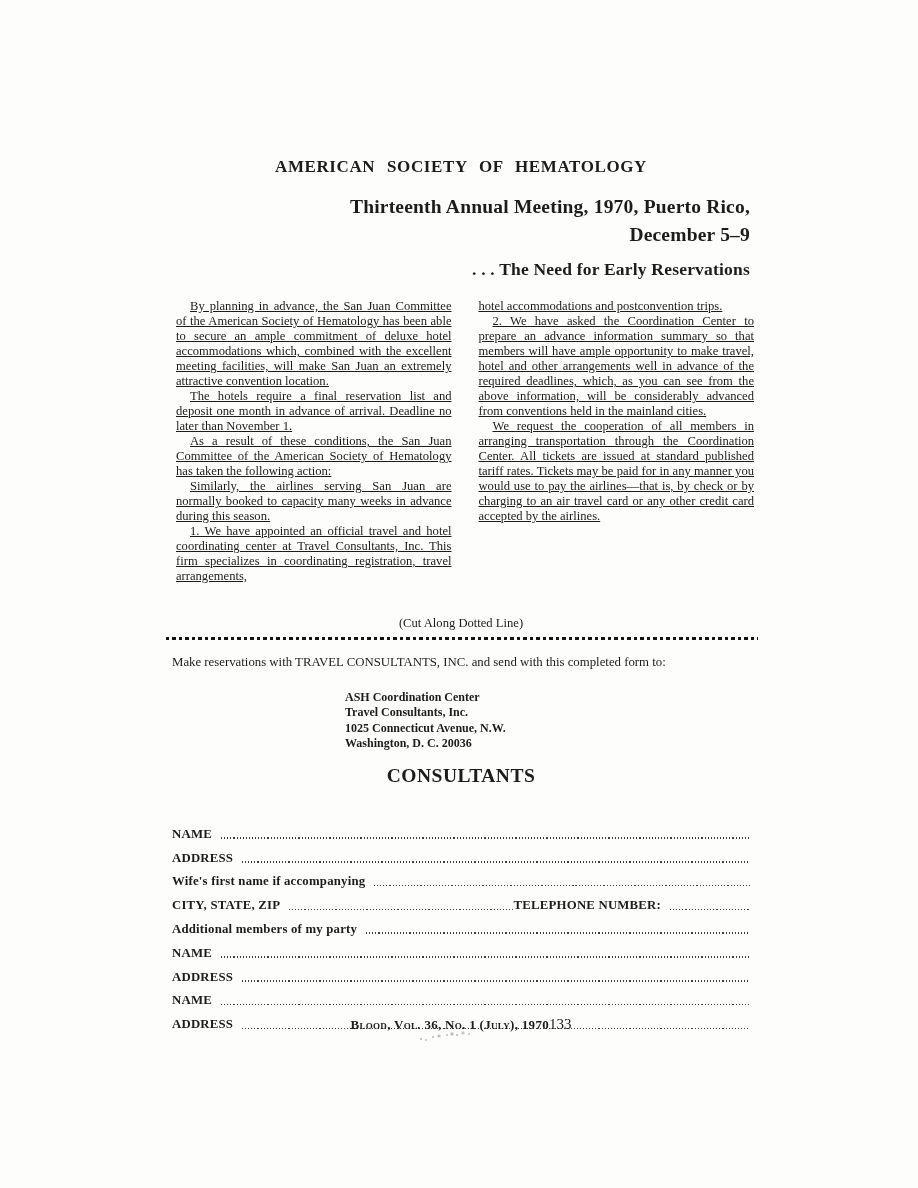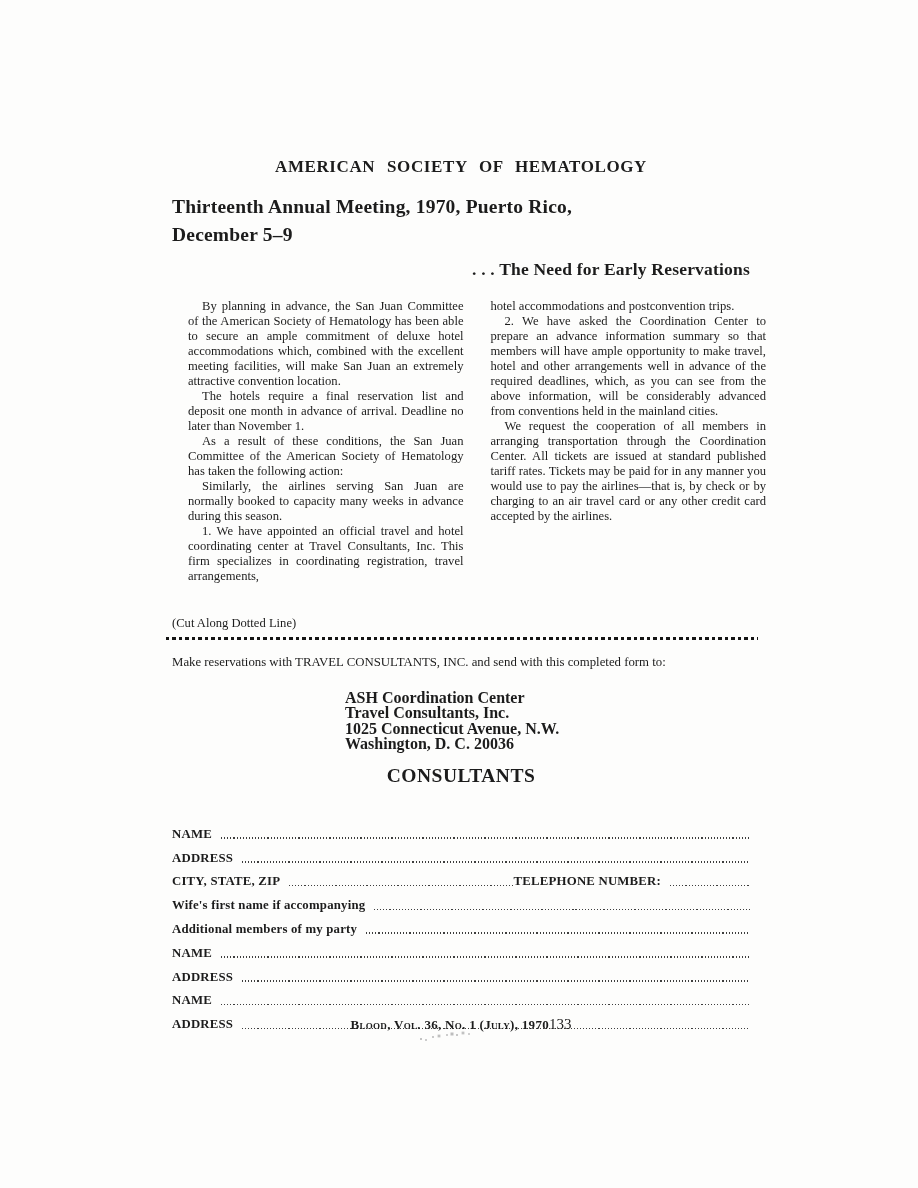--- a/index.html
+++ b/index.html
@@ -9,49 +9,49 @@
     font-family:"Liberation Serif","DejaVu Serif",serif;
     color:var(--ink, #1c1c1c);
   }
   .content { position:absolute; left:172px; top:0; width:578px; height:1048px; }
 
   .doc-title {
     position:absolute; top:157px; left:0; width:100%; text-align:center;
     font-size:17px; font-weight:bold; letter-spacing:.6px; word-spacing:7px; line-height:19px;
   }
   .doc-subtitle {
-    position:absolute; top:193px; left:0; width:100%; text-align:left;
+    position:absolute; top:193px; left:0; width:100%; text-align:right;
     font-size:19.5px; font-weight:bold; line-height:28px; letter-spacing:.2px;
   }
   .section-heading {
     position:absolute; top:259px; left:0; width:100%; text-align:right;
     font-size:17.5px; font-weight:bold; letter-spacing:.2px;
   }
 
-  .columns { position:absolute; top:299px; left:16px; width:578px; display:flex; gap:27px; }
+  .columns { position:absolute; top:299px; left:4px; width:578px; display:flex; gap:27px;text-decoration:underline; }
   .col { flex:1 1 0; font-size:12.6px; line-height:15px; text-align:justify; }
   .col p { margin:0; }
   .col p.indent { text-indent:14px; }
 
   .cutline-label {
-    position:absolute; top:616px; left:0; width:100%; 
+    position:absolute; top:616px; left:0; width:100%; text-align:center;
     font-size:12.6px;
   }
   .dotrule {
     position:absolute; top:637px; left:-6px; width:592px; height:3.4px;
     background:repeating-linear-gradient(90deg, #151515 0 3.2px, transparent 3.2px 6.5px);
   }
 
   .resnote {
     position:absolute; top:654px; left:0; width:578px;
     font-size:12.8px; line-height:16px; text-align:justify;
   }
   .mailaddr {
     position:absolute; top:690px; left:173px;
-    font-size:16px; line-height:15.3px; font-weight:bold;
+    font-size:12px; line-height:15.3px; font-weight:bold;
   }
 
   .reg-heading {
     position:absolute; top:765px; left:0; width:100%; text-align:center;
     font-size:19.5px; font-weight:bold; letter-spacing:.5px;
   }
 
   .form { position:absolute; top:772px; left:0; width:578px;margin-top:48px; }
   .form-row { display:flex; align-items:flex-end; height:23.8px; }
   .form-label {
@@ -124,28 +124,28 @@
     <div class="form">
       <div class="form-row">
         <span class="form-label">NAME</span>
         <span class="leader"></span>
       </div>
       <div class="form-row">
         <span class="form-label">ADDRESS</span>
         <span class="leader"></span>
       </div>
       <div class="form-row">
+        <span class="form-label">Wife's first name if accompanying</span>
+        <span class="leader"></span>
+      </div>
+      <div class="form-row">
         <span class="form-label">CITY, STATE, ZIP</span>
         <span class="leader"></span>
         <span class="form-label">TELEPHONE NUMBER:</span>
         <span class="leader short"></span>
-      </div>
-      <div class="form-row">
-        <span class="form-label">Wife's first name if accompanying</span>
-        <span class="leader"></span>
       </div>
       <div class="form-row">
         <span class="form-label">Additional members of my party</span>
         <span class="leader"></span>
       </div>
       <div class="form-row">
         <span class="form-label">NAME</span>
         <span class="leader"></span>
       </div>
       <div class="form-row">

